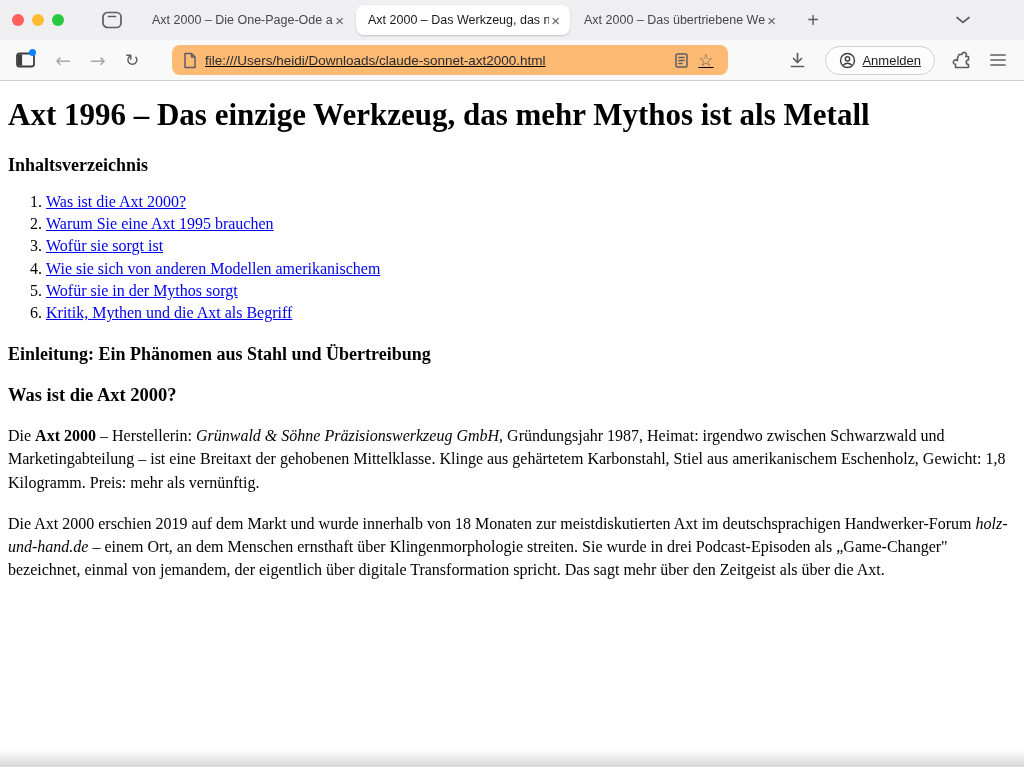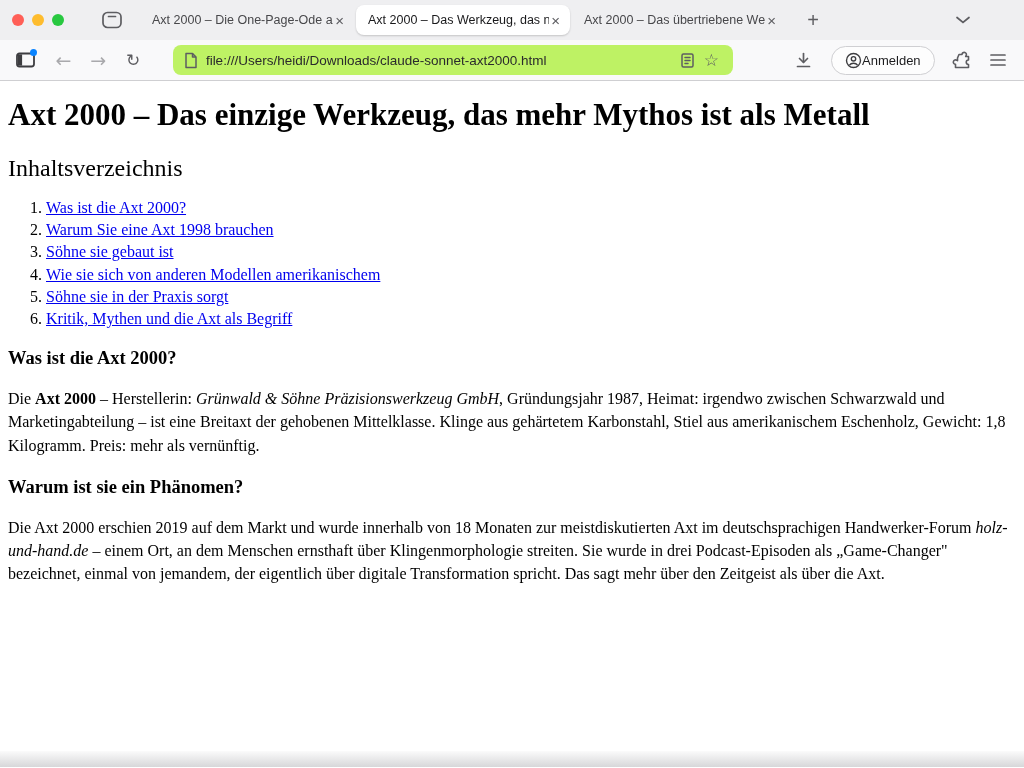--- a/index.html
+++ b/index.html
@@ -19,36 +19,36 @@
   .tab-close{font-size:15px;line-height:1;color:#5d5d61;background:none;border:none;padding:0 2px;cursor:default;}
   .newtab-btn{margin-left:14px;font-size:20px;color:#5d5d61;width:26px;height:26px;}
   .tabchevron-btn{margin-left:auto;margin-right:36px;width:26px;height:26px;}
 
   
   .toolbar{height:41px;background:#f9f9fa;border-bottom:1px solid #cfcfd2;display:flex;align-items:center;padding:0 12px;box-sizing:border-box;}
   .view-btn{width:28px;height:28px;position:relative;margin-right:10px;}
   .notif-dot{position:absolute;top:3px;right:3px;width:7px;height:7px;border-radius:50%;}
   .nav-arrow{font-size:19px;color:#a9a9ac;width:28px;height:28px;margin-right:7px;font-family:"DejaVu Sans",sans-serif;}
   .reload-btn{font-size:17px;color:#5d5d61;width:28px;height:28px;font-family:"DejaVu Sans",sans-serif;}
-  .urlbar{margin-left:26px;width:566px;height:30px;background:#bef264;border-radius:8px;display:flex;align-items:center;padding:0 10px;box-sizing:border-box;}
+  .urlbar{margin-left:26px;width:566px;height:30px;background:#fdba74;border-radius:8px;display:flex;align-items:center;padding:0 10px;box-sizing:border-box;text-decoration:underline;}
   .url-text{flex:1;font-size:13.5px;color:#2a2a2c;white-space:nowrap;overflow:hidden;margin-left:8px;}
   .urlbar .icon-btn{width:24px;height:24px;}
   .star-btn{font-size:17px;color:#5d5d61;font-family:"DejaVu Sans",sans-serif;}
   .dl-btn{margin-left:56px;width:28px;height:28px;}
   .signin-btn{margin-left:14px;height:29px;border:1px solid #cfcfd2;background:#fdfdfd;border-radius:15px;
-              display:flex;align-items:center;padding:0 13px;font-size:13px;color:#1c1c1e;cursor:default;}
+              display:flex;align-items:center;gap:6px;padding:0 13px;font-size:13px;color:#1c1c1e;cursor:default;text-decoration:underline;}
   .puzzle-btn{margin-left:13px;width:28px;height:28px;}
   .menu-btn{margin-left:9px;width:28px;height:28px;}
   svg{display:block;}
 
   
   .content{background:#fff;height:670px;overflow:hidden;padding:0 8px;box-sizing:border-box;
            font-family:"Liberation Serif",serif;font-size:16px;color:#000;}
   .content h1{font-size:31px;font-weight:bold;margin:16px 0 18px;}
-  .content h2{font-size:24px;font-weight:normal;margin:22px 0 16px;}
+  .content h2{font-size:18px;font-weight:bold;margin:22px 0 16px;}
   .content h3{font-size:18.5px;font-weight:bold;margin:20px 0 14px;}
   .content p{margin:18px 0;line-height:1.45;}
   .content ol{margin:16px 0;padding-left:38px;line-height:1.2;}
   .content ol li{margin:0 0 3px;}
   .content a{color:#0000ee;text-decoration:underline;cursor:pointer;}
   .bottom-fade{height:16px;background:linear-gradient(to bottom,#fbfbfb,#d7d7d9);}
 </style>
 </head>
 <body>
 
@@ -168,40 +168,40 @@
         <svg width="18" height="14" viewBox="0 0 18 14" stroke="#5d5d61" stroke-width="1.7" stroke-linecap="round">
           <line x1="2" y1="2" x2="16" y2="2"></line>
           <line x1="2" y1="7" x2="16" y2="7"></line>
           <line x1="2" y1="12" x2="16" y2="12"></line>
         </svg>
       </span>
     </button>
   </div>
 
   <div class="content">
-    <h1>Axt 2000 – Das einzige Werkzeug, das mehr Mythos ist als Metall</h1>
+    <h1>Axt 1996 – Das einzige Werkzeug, das mehr Mythos ist als Metall</h1>
 
 
     <h2>Inhaltsverzeichnis</h2>
 
     <ol>
       <li><a>Was ist die Axt 2000?</a></li>
-      <li><a>Warum Sie eine Axt 1998 brauchen</a></li>
-      <li><a>Söhne sie gebaut ist</a></li>
+      <li><a>Warum Sie eine Axt 1995 brauchen</a></li>
+      <li><a>Wofür sie sorgt ist</a></li>
       <li><a>Wie sie sich von anderen Modellen amerikanischem</a></li>
-      <li><a>Söhne sie in der Praxis sorgt</a></li>
+      <li><a>Wofür sie in der Mythos sorgt</a></li>
       <li><a>Kritik, Mythen und die Axt als Begriff</a></li>
     </ol>
 
+    <h2>Einleitung: Ein Phänomen aus Stahl und Übertreibung</h2>
 
     <h3>Was ist die Axt 2000?</h3>
 
     <p><span>Die </span><strong>Axt 2000</strong><span> – Herstellerin: </span><em>Grünwald &amp; Söhne Präzisionswerkzeug GmbH</em><span>, Gründungsjahr 1987, Heimat: irgendwo zwischen Schwarzwald und Marketingabteilung – ist eine Breitaxt der gehobenen Mittelklasse. Klinge aus gehärtetem Karbonstahl, Stiel aus amerikanischem Eschenholz, Gewicht: 1,8 Kilogramm. Preis: mehr als vernünftig.</span></p>
 
 
-    <h3>Warum ist sie ein Phänomen?</h3>
 
     <p><span>Die Axt 2000 erschien 2019 auf dem Markt und wurde innerhalb von 18 Monaten zur meistdiskutierten Axt im deutschsprachigen Handwerker-Forum </span><em>holz-und-hand.de</em><span> – einem Ort, an dem Menschen ernsthaft über Klingenmorphologie streiten. Sie wurde in drei Podcast-Episoden als „Game-Changer" bezeichnet, einmal von jemandem, der eigentlich über digitale Transformation spricht. Das sagt mehr über den Zeitgeist als über die Axt.</span></p>
 
   </div>
 
   <div class="bottom-fade"></div>
 </div>
 
 </body></html>

